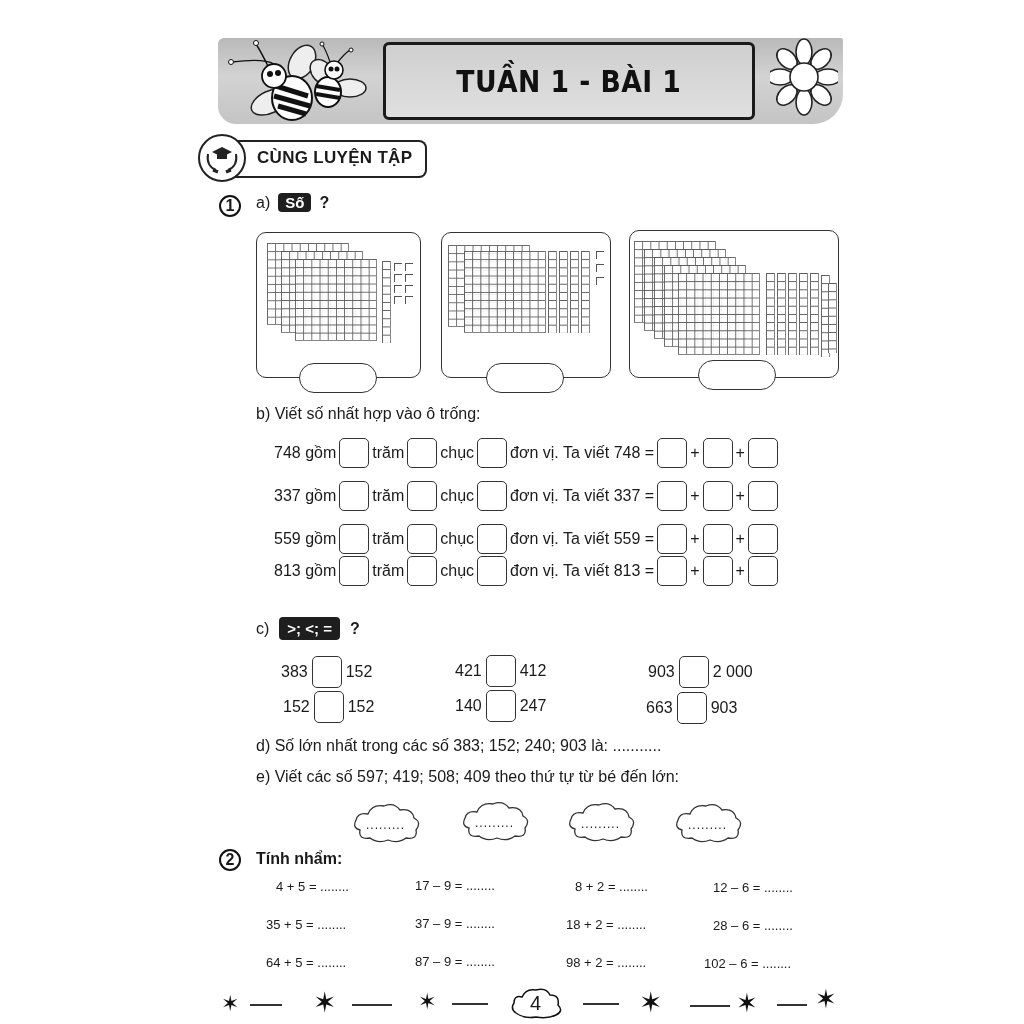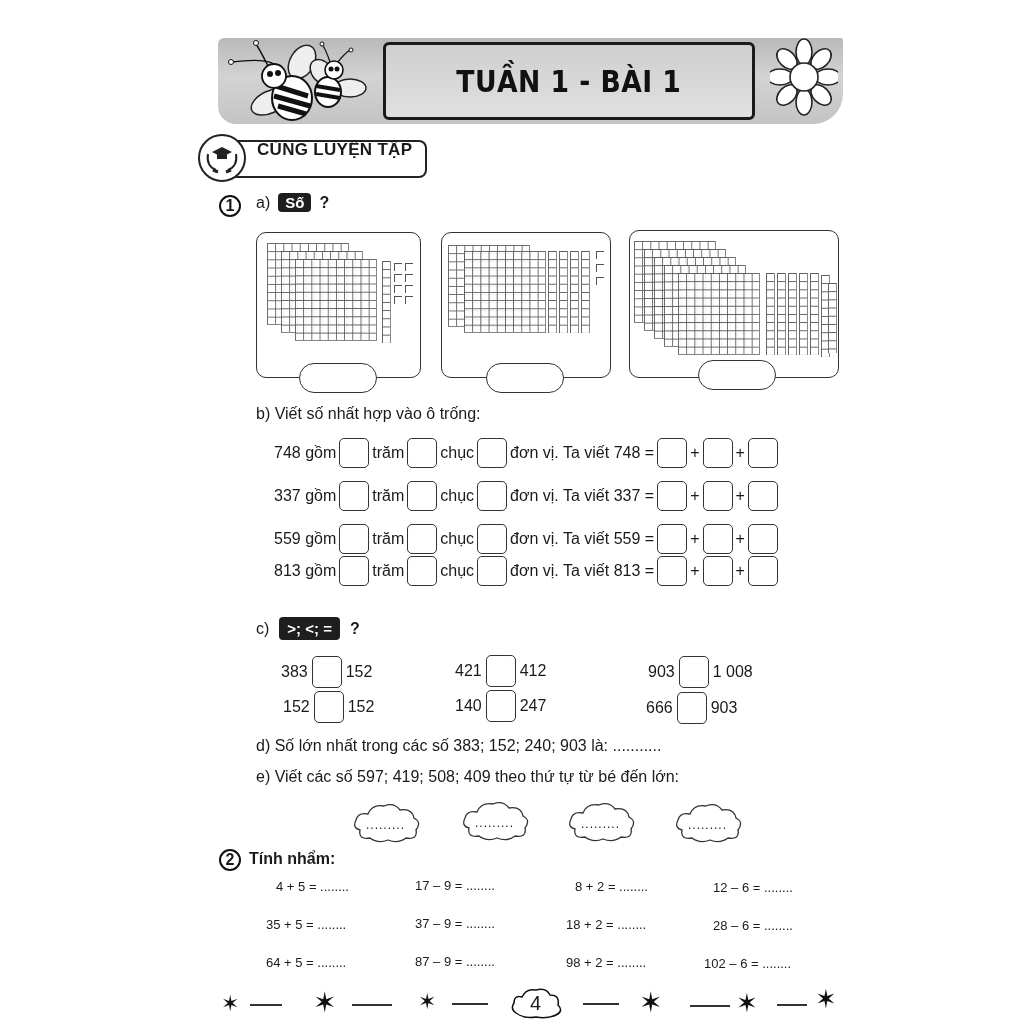--- a/index.html
+++ b/index.html
@@ -11,21 +11,21 @@
   #banner { left: 218px; top: 38px; width: 625px; height: 86px;
     background: linear-gradient(180deg, #b9b9b9 0%, #d3d3d3 45%, #c4c4c4 100%);
     border-radius: 6px 2px 30px 18px; }
   #title-box { left: 383px; top: 42px; width: 372px; height: 78px; border: 3px solid #1a1a1a; border-radius: 6px;
     background: linear-gradient(180deg, #cfcfcf, #e0e0e0); display: flex; align-items: center; justify-content: center; }
   #title-text { font-family: "DejaVu Sans", sans-serif; font-weight: bold; font-size: 31px; letter-spacing: 0.5px; color: #111; transform: scaleX(0.86); }
 
   
   #sec-circle { left: 198px; top: 134px; width: 48px; height: 48px; border: 2px solid #222; border-radius: 50%; background: #fff; }
   #sec-bar { left: 232px; top: 140px; width: 195px; height: 38px; border: 2px solid #222; border-left: none; border-radius: 0 8px 8px 0; }
-  #sec-title { left: 257px; top: 140px; font-size: 17px; font-weight: bold; letter-spacing: 0.3px; }
+  #sec-title { left: 257px; top: 148px; font-size: 17px; font-weight: bold; letter-spacing: 0.3px; }
 
   .qnum { width: 22px; height: 22px; border: 2px solid #111; border-radius: 50%; font-size: 16px; font-weight: bold; display: flex; align-items: center; justify-content: center; }
   .label { font-size: 16px; }
   .tag { background: #1e1e1e; color: #fff; font-weight: bold; border-radius: 4px; padding: 1px 7px; font-size: 15px; }
 
   
   .panel { border: 1.5px solid #333; border-radius: 10px; background: #fff; }
   .answer-pill { border: 1.5px solid #333; border-radius: 18px; background: #fff; width: 78px; height: 30px; }
   .grid-block { position: absolute; width: 82px; height: 82px;
     background-image: linear-gradient(#555 1px, transparent 1px), linear-gradient(90deg, #555 1px, transparent 1px);
@@ -212,34 +212,34 @@
     <span>152</span>
 </div>
 <div class="abs row" style="left:455px;top:655px">
   <span>421</span>
     <span class="cmp-box"></span>
     <span>412</span>
 </div>
 <div class="abs row" style="left:648px;top:656px">
   <span>903</span>
     <span class="cmp-box"></span>
-    <span>1 008</span>
+    <span>2 000</span>
 </div>
 <div class="abs row" style="left:283px;top:691px">
   <span>152</span>
     <span class="cmp-box"></span>
     <span>152</span>
 </div>
 <div class="abs row" style="left:455px;top:690px">
   <span>140</span>
     <span class="cmp-box"></span>
     <span>247</span>
 </div>
 <div class="abs row" style="left:646px;top:692px">
-  <span>666</span>
+  <span>663</span>
     <span class="cmp-box"></span>
     <span>903</span>
 </div>
 
 <div class="abs label" style="left:256px;top:737px">d) Số lớn nhất trong các số 383; 152; 240; 903 là: ...........</div>
 <div class="abs label" style="left:256px;top:768px">e) Viết các số 597; 419; 508; 409 theo thứ tự từ bé đến lớn:</div>
 
 <div class="abs" style="left:350px;top:800px;width:72px;height:44px">
   <svg width="72" height="44" style="position:absolute;left:0;top:0">
     <path d="M10 30 Q2 28 6 20 Q8 12 18 14 Q22 4 34 6 Q44 2 50 10 Q62 8 64 18 Q72 22 66 30 Q68 40 56 38 Q48 44 38 40 Q28 44 20 38 Q8 40 10 30 Z" fill="#fff" stroke="#333" stroke-width="1.3"></path>
@@ -259,21 +259,21 @@
   <span style="position:absolute;left:16px;top:18px;font-size:12px;letter-spacing:1px">.........</span>
 </div>
 <div class="abs" style="left:672px;top:800px;width:72px;height:44px">
   <svg width="72" height="44" style="position:absolute;left:0;top:0">
     <path d="M10 30 Q2 28 6 20 Q8 12 18 14 Q22 4 34 6 Q44 2 50 10 Q62 8 64 18 Q72 22 66 30 Q68 40 56 38 Q48 44 38 40 Q28 44 20 38 Q8 40 10 30 Z" fill="#fff" stroke="#333" stroke-width="1.3"></path>
   </svg>
   <span style="position:absolute;left:16px;top:18px;font-size:12px;letter-spacing:1px">.........</span>
 </div>
 
 <div class="abs qnum" style="left:219px;top:849px">2</div>
-<div class="abs" style="left:249px;top:850px;font-size:16px;font-weight:bold">Tính nhẩm:</div>
+<div class="abs" style="left:256px;top:850px;font-size:16px;font-weight:bold">Tính nhẩm:</div>
 
 <div class="calc" style="left:276px;top:879px">4 + 5 = ........</div>
 <div class="calc" style="left:415px;top:878px">17 – 9 = ........</div>
 <div class="calc" style="left:575px;top:879px">8 + 2 = ........</div>
 <div class="calc" style="left:713px;top:880px">12 – 6 = ........</div>
 
 <div class="calc" style="left:266px;top:917px">35 + 5 = ........</div>
 <div class="calc" style="left:415px;top:916px">37 – 9 = ........</div>
 <div class="calc" style="left:566px;top:917px">18 + 2 = ........</div>
 <div class="calc" style="left:713px;top:918px">28 – 6 = ........</div>

